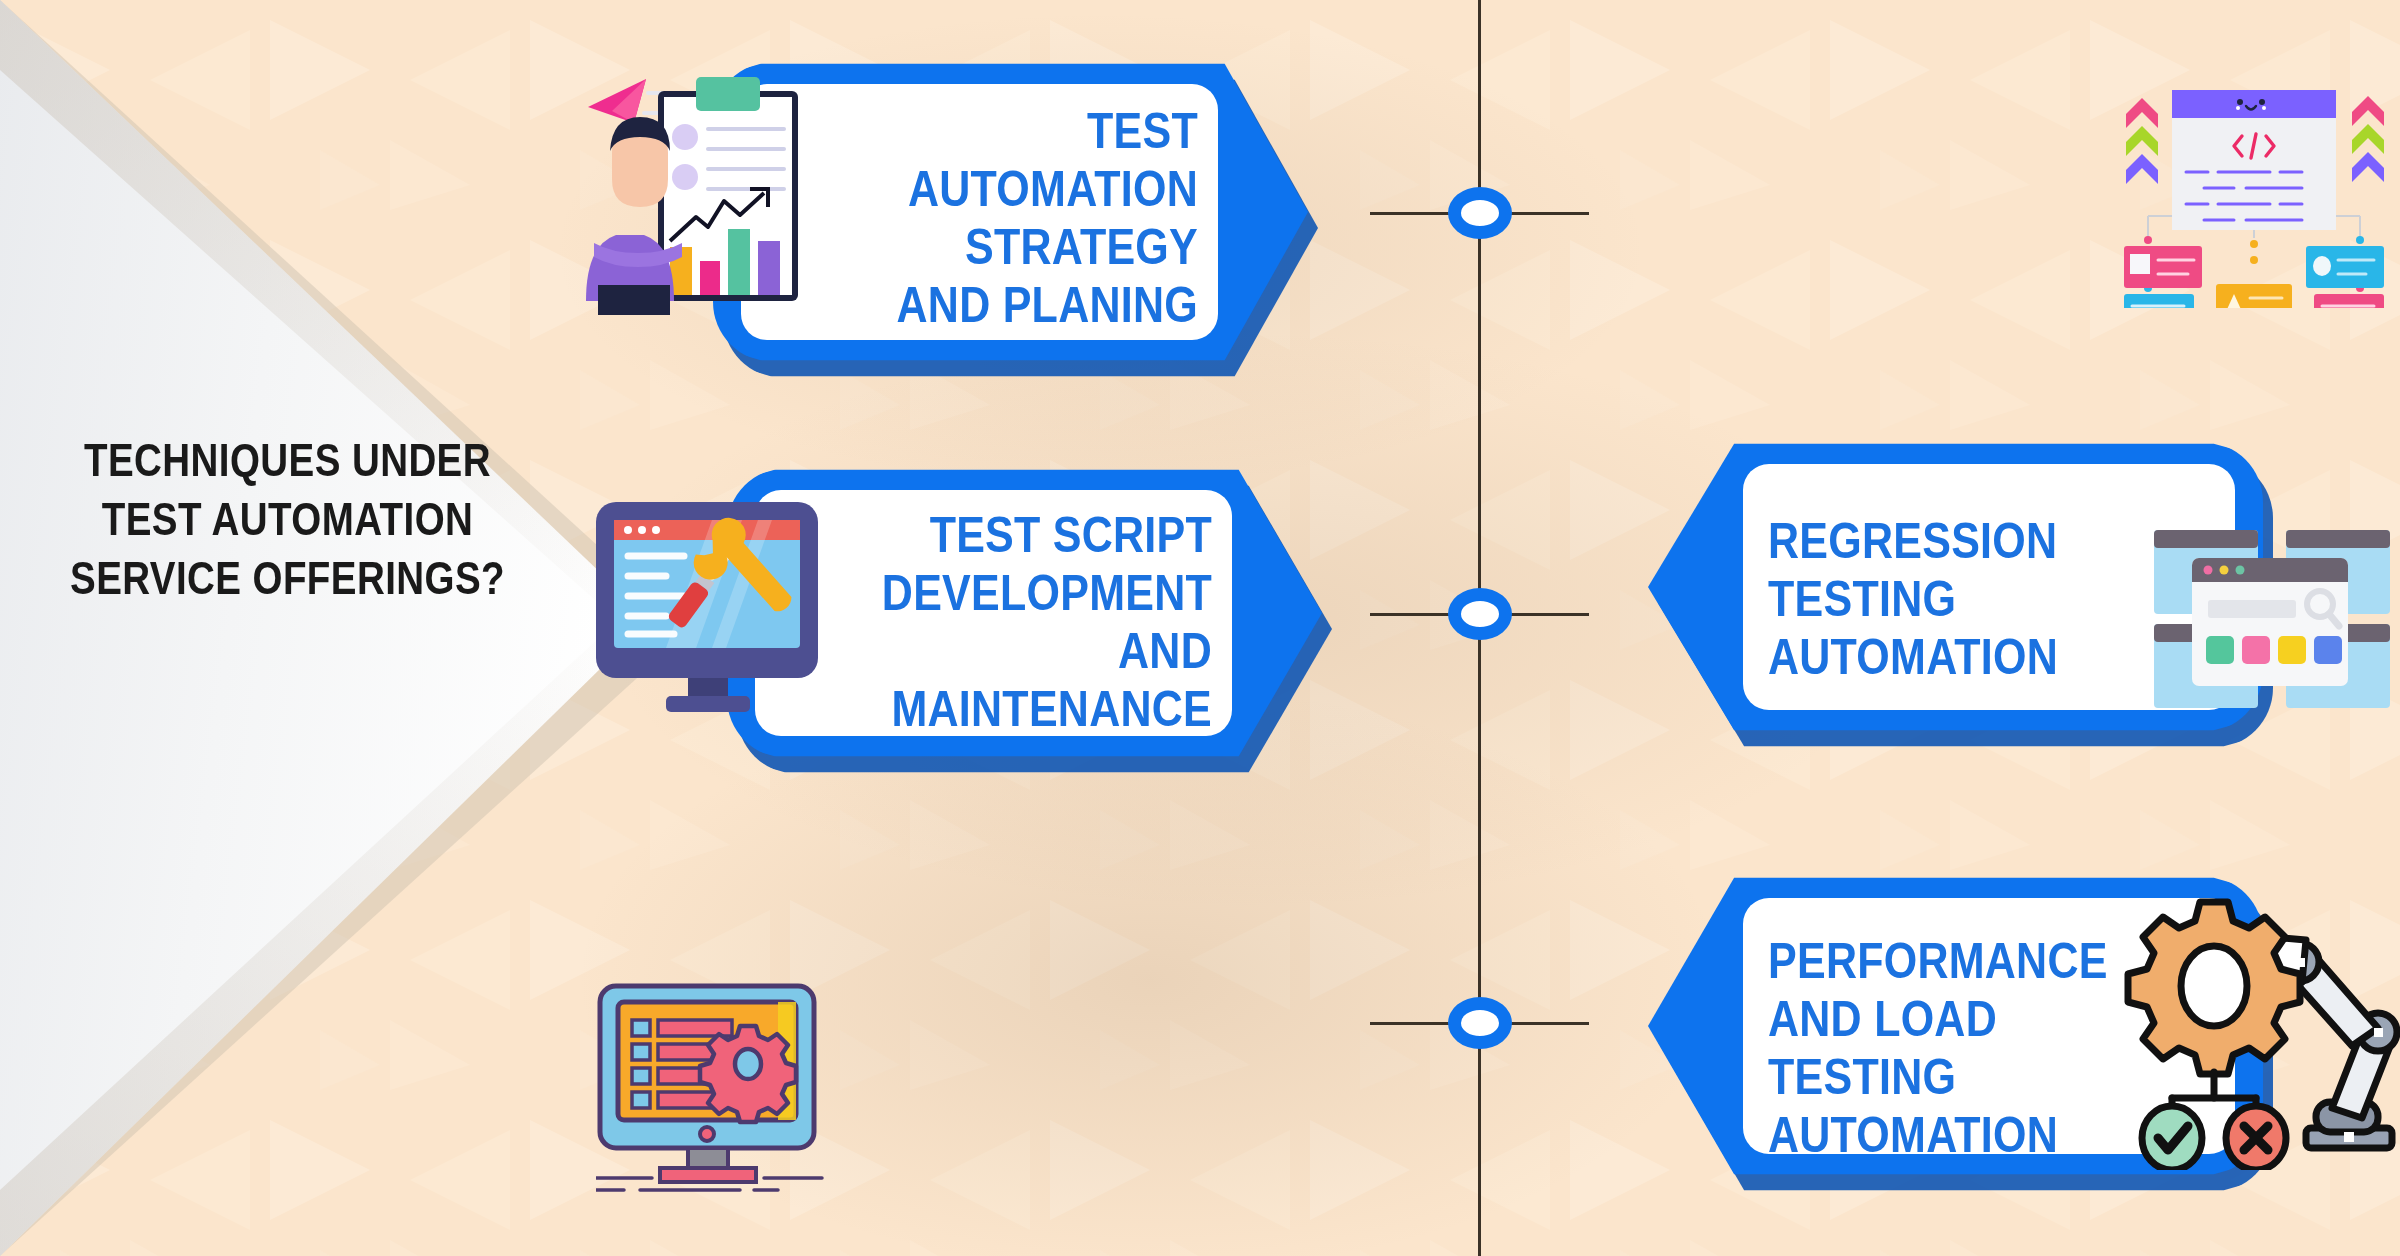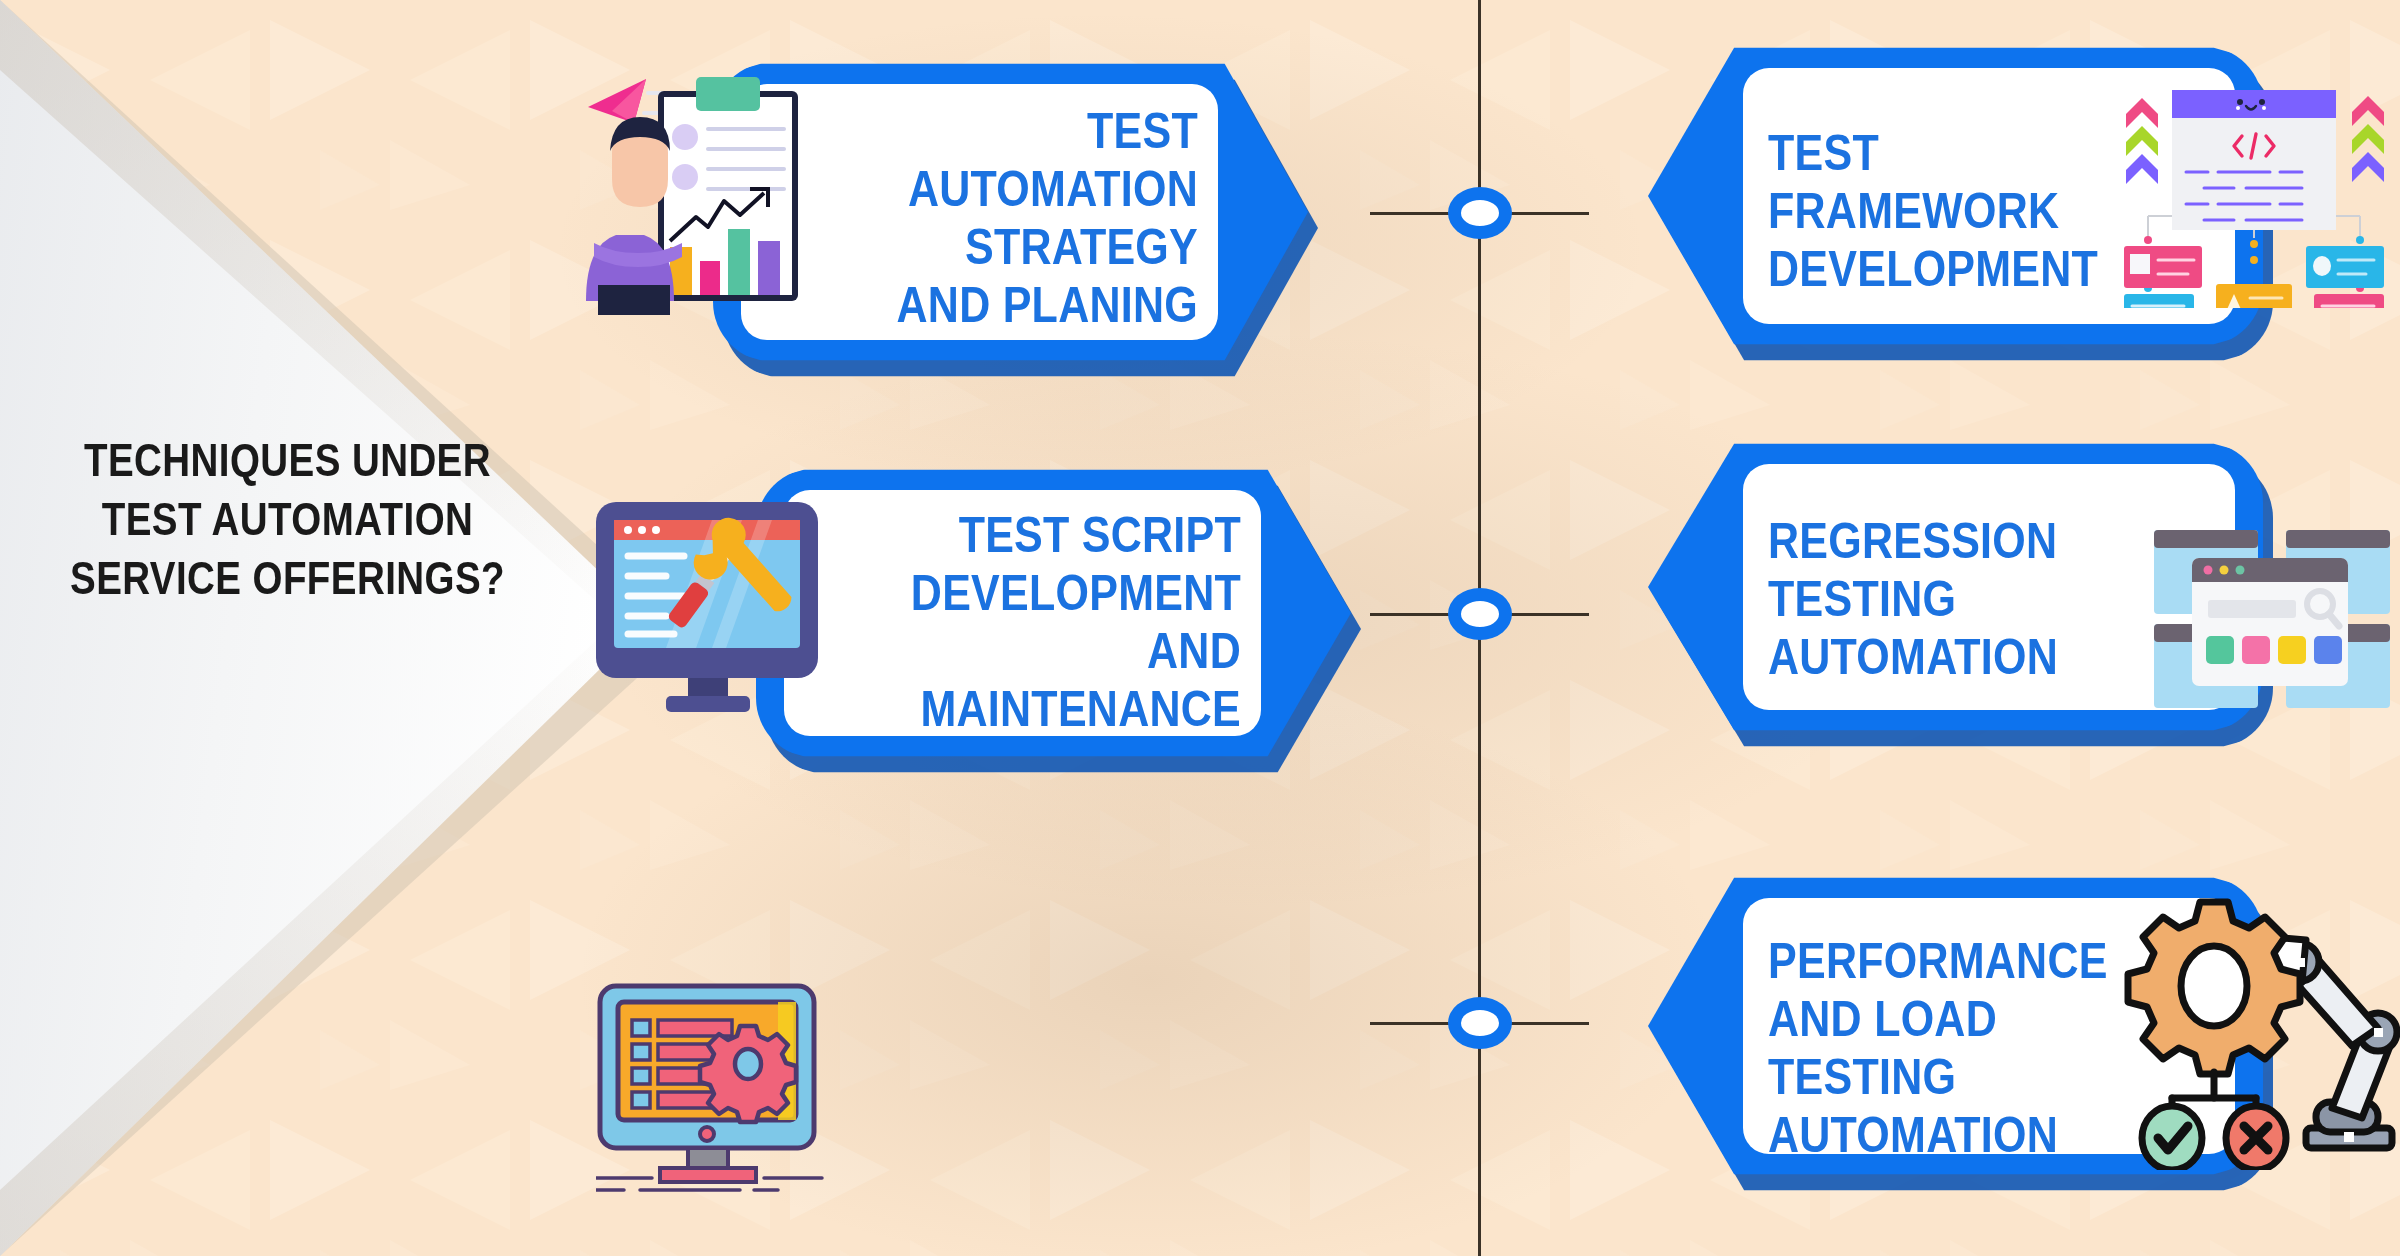--- a/index.html
+++ b/index.html
@@ -193,27 +193,20 @@
     <rect x="180" y="176" width="22" height="54" fill="#8b63d6"></rect>
 
     <path d="M8 236 q0-56 30-66 l28 0 q30 10 30 66 z" fill="#8b63d6"></path>
     <path d="M20 236 h72 v14 h-72 z" fill="#1e2340"></path>
     <rect x="20" y="220" width="72" height="30" fill="#1e2340"></rect>
     <path d="M34 88 q0-32 28-32 q28 0 28 32 v26 q0 28-28 28 q-28 0-28-28 z" fill="#f7c6a8"></path>
     <path d="M32 86 q2-34 30-34 q30 0 30 34 q-6-14-30-14 q-24 0-30 14 z" fill="#1e2340"></path>
     <path d="M16 178 q18 10 44 10 q26 0 44-10 l0 14 q-18 10-44 10 q-26 0-44-10 z" fill="#9b74e0"></path>
   </svg>
 
-  <div class="card right" style="left:1648px; top:46px; width:615px; height:300px;">
-    <div class="shadow"></div>
-    <div class="blue"></div>
-    <div class="inner" style="left:95px; top:22px; right:28px; bottom:22px;"></div>
-    <div class="label" style="left:120px; top:78px; width:430px;">TEST FRAMEWORK
-DEVELOPMENT</div>
-  </div>
 
   <svg class="ill" style="left:2108px; top:48px;" width="292" height="260" viewBox="0 0 292 260">
 
     <g>
       <path d="M18 66 L34 50 L50 66 L50 80 L34 64 L18 80 Z" fill="#ef4b84"></path>
       <path d="M18 94 L34 78 L50 94 L50 108 L34 92 L18 108 Z" fill="#a8d62a"></path>
       <path d="M18 122 L34 106 L50 122 L50 136 L34 120 L18 136 Z" fill="#7b61ff"></path>
     </g>
 
     <g>
@@ -288,21 +281,21 @@
       <path d="M24 258 h52"></path>
         <path d="M24 270 h40"></path>
     </g>
     <rect x="206" y="246" width="70" height="40" rx="3" fill="#ef4b84"></rect>
     <g stroke="#ffd3e2" stroke-width="3" stroke-linecap="round">
       <path d="M214 258 h52"></path>
         <path d="M214 270 h40"></path>
     </g>
   </svg>
 
-  <div class="card left" style="left:756px; top:468px; width:595px; height:290px;">
+  <div class="card left" style="left:727px; top:468px; width:595px; height:290px;">
     <div class="shadow"></div>
     <div class="blue"></div>
     <div class="inner" style="left:28px; top:22px; right:90px; bottom:22px;"></div>
     <div class="label" style="right:110px; top:38px; width:420px;">TEST SCRIPT
 DEVELOPMENT AND
 MAINTENANCE</div>
   </div>
 
   <svg class="ill" style="left:592px; top:498px;" width="230" height="220" viewBox="0 0 230 220">
     <rect x="4" y="4" width="222" height="176" rx="20" fill="#4d4f91"></rect>

